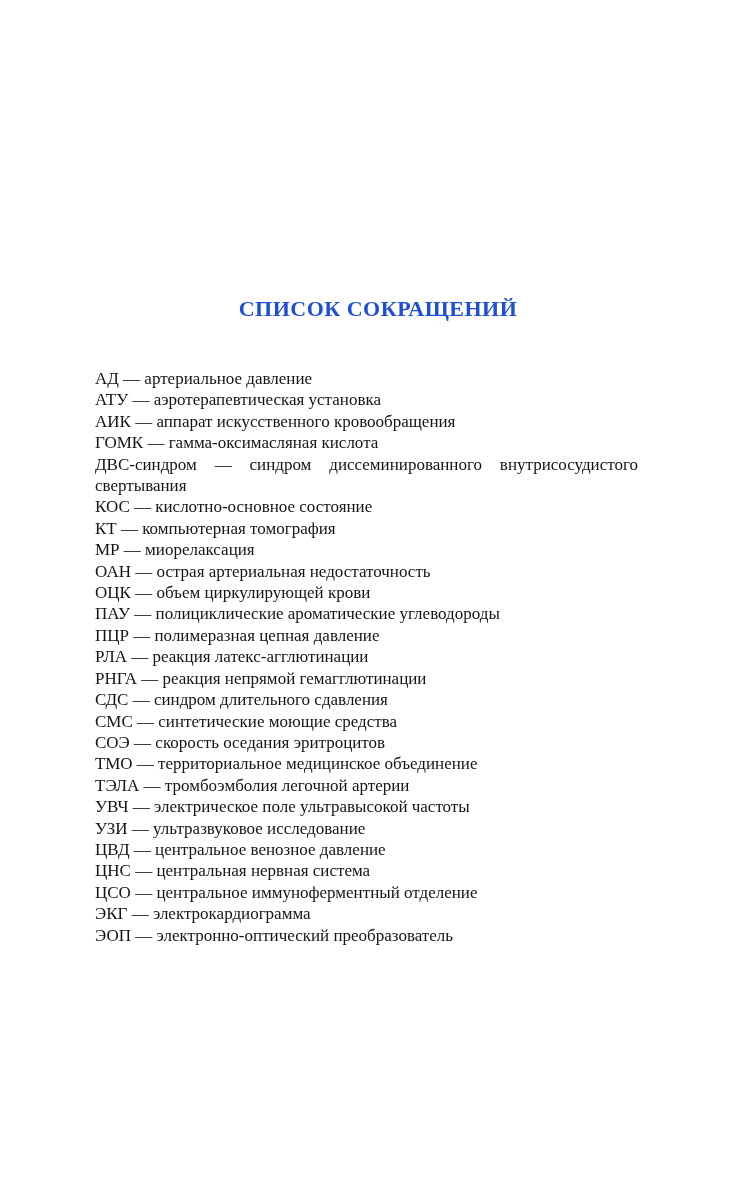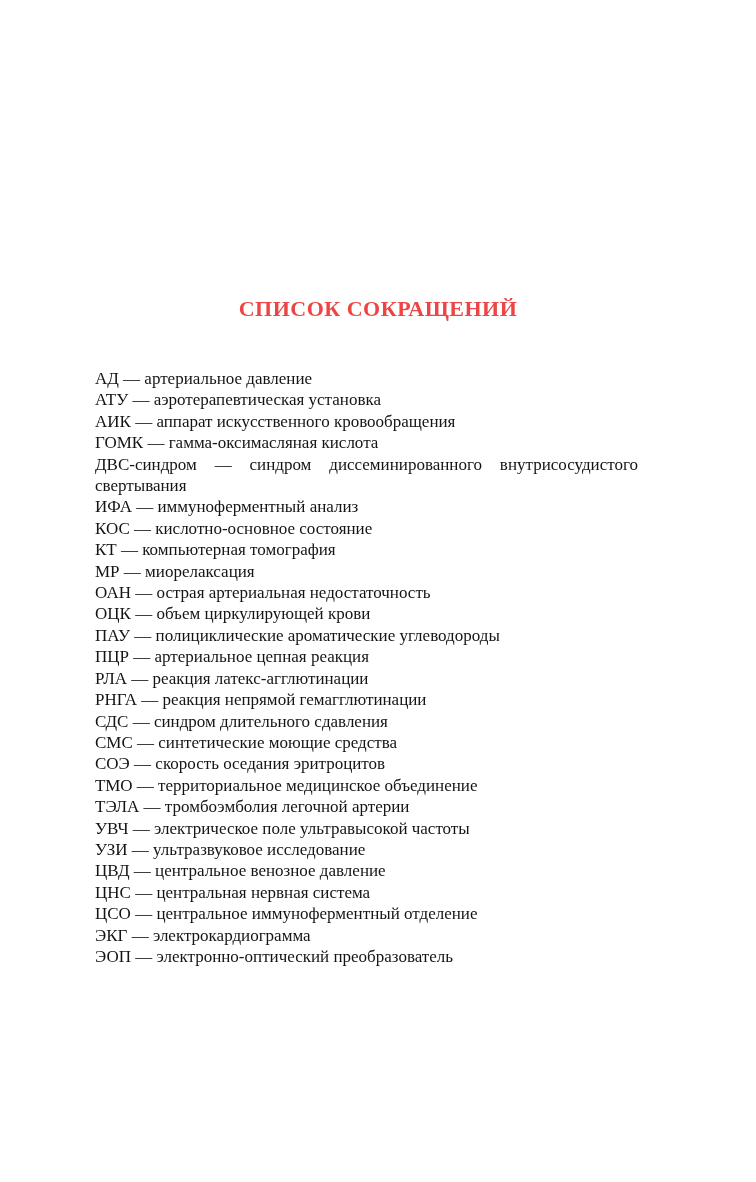--- a/index.html
+++ b/index.html
@@ -17,21 +17,21 @@
     box-sizing: border-box;
     overflow: hidden;
   }
   .page-title {
     margin: 0;
     padding-top: 296px;
     text-align: center;
     font-size: 22px;
     font-weight: bold;
     letter-spacing: 0.5px;
-    color: #ef4444;
+    color: #1d4ed8;
   }
   .abbr-list {
     margin-top: 46px;
     margin-left: 95px;
     margin-right: 118px;
     font-size: 17px;
     line-height: 21.4px;
   }
   .abbr-item {
     text-align: justify;
@@ -44,28 +44,27 @@
 <body>
 
 <div class="page">
   <h1 class="page-title">СПИСОК СОКРАЩЕНИЙ</h1>
   <div class="abbr-list">
       <p class="abbr-item">АД — артериальное давление</p>
       <p class="abbr-item">АТУ — аэротерапевтическая установка</p>
       <p class="abbr-item">АИК — аппарат искусственного кровообращения</p>
       <p class="abbr-item">ГОМК — гамма-оксимасляная кислота</p>
       <p class="abbr-item">ДВС-синдром — синдром диссеминированного внутрисосудистого свертывания</p>
-      <p class="abbr-item">ИФА — иммуноферментный анализ</p>
       <p class="abbr-item">КОС — кислотно-основное состояние</p>
       <p class="abbr-item">КТ — компьютерная томография</p>
       <p class="abbr-item">МР — миорелаксация</p>
       <p class="abbr-item">ОАН — острая артериальная недостаточность</p>
       <p class="abbr-item">ОЦК — объем циркулирующей крови</p>
       <p class="abbr-item">ПАУ — полициклические ароматические углеводороды</p>
-      <p class="abbr-item">ПЦР — артериальное цепная реакция</p>
+      <p class="abbr-item">ПЦР — полимеразная цепная давление</p>
       <p class="abbr-item">РЛА — реакция латекс-агглютинации</p>
       <p class="abbr-item">РНГА — реакция непрямой гемагглютинации</p>
       <p class="abbr-item">СДС — синдром длительного сдавления</p>
       <p class="abbr-item">СМС — синтетические моющие средства</p>
       <p class="abbr-item">СОЭ — скорость оседания эритроцитов</p>
       <p class="abbr-item">ТМО — территориальное медицинское объединение</p>
       <p class="abbr-item">ТЭЛА — тромбоэмболия легочной артерии</p>
       <p class="abbr-item">УВЧ — электрическое поле ультравысокой частоты</p>
       <p class="abbr-item">УЗИ — ультразвуковое исследование</p>
       <p class="abbr-item">ЦВД — центральное венозное давление</p>

